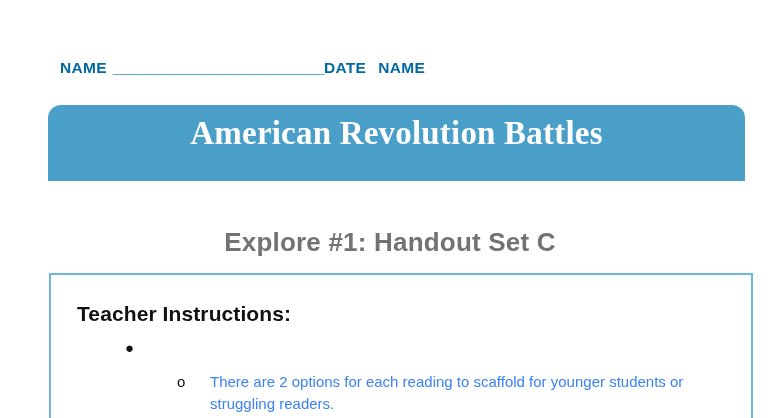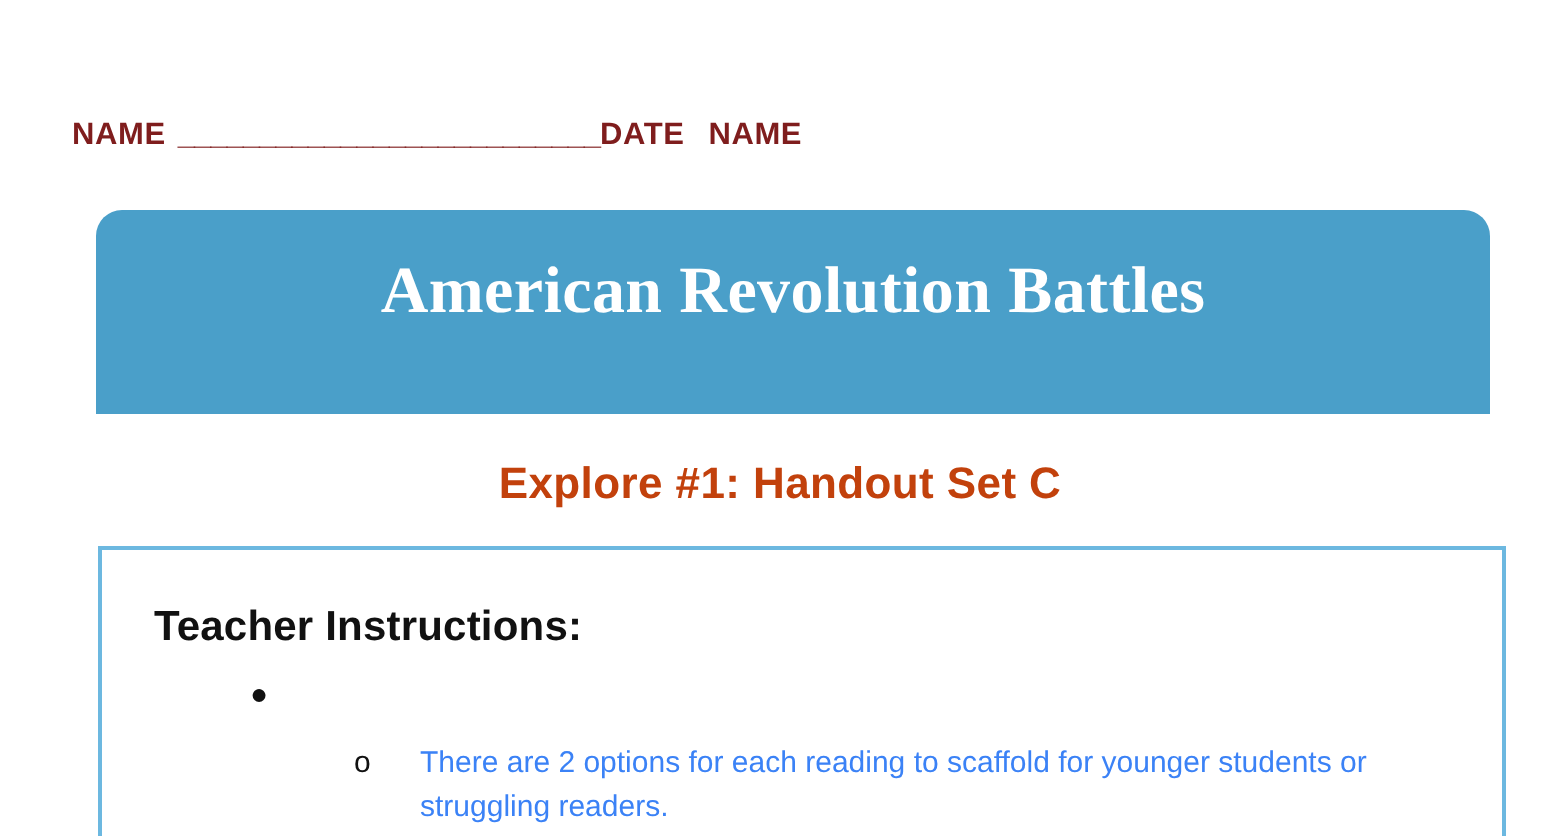--- a/index.html
+++ b/index.html
@@ -19,44 +19,44 @@
   .page {
     position: relative;
     width: 780px;
     height: 418px;
     background: #ffffff;
   }
 
   
   .name-line {
     position: absolute;
-    left: 36px;
+    left: 60px;
     top: 59px;
     width: 706px;
     height: 24px;
     display: flex;
     align-items: baseline;
     white-space: nowrap;
     font-family: "Liberation Sans", sans-serif;
     font-size: 15.5px;
     font-weight: 700;
     letter-spacing: 0.3px;
-    color: #7f1d1d;
+    color: #0369a1;
   }
   .nl-label { font-weight: 700; }
   .nl-rule  { font-weight: 700; letter-spacing: -0.5px; }
   .nl-gap   { display: inline-block; width: 6px; }
 
   
   .title-banner {
     position: absolute;
     left: 48px;
     top: 105px;
     width: 697px;
-    height: 102px;
+    height: 76px;
     background: #4a9fc9;
     border-top-left-radius: 13px;
     border-top-right-radius: 13px;
     border-bottom-left-radius: 0;
     border-bottom-right-radius: 0;
     display: flex;
     flex-direction: column;
     align-items: center;
     justify-content: center;
     box-sizing: border-box;
@@ -75,23 +75,23 @@
 
   
   .subtitle {
     position: absolute;
     left: 0;
     top: 228px;
     width: 780px;
     text-align: center;
     font-family: "Liberation Sans", sans-serif;
     font-weight: 700;
-    font-size: 22px;
+    font-size: 26px;
     line-height: 28px;
-    color: #c2410c;
+    color: #737373;
     letter-spacing: 0.2px;
   }
 
   
   .instructions-box {
     position: absolute;
     left: 49px;
     top: 273px;
     width: 704px;
     height: 170px;              

